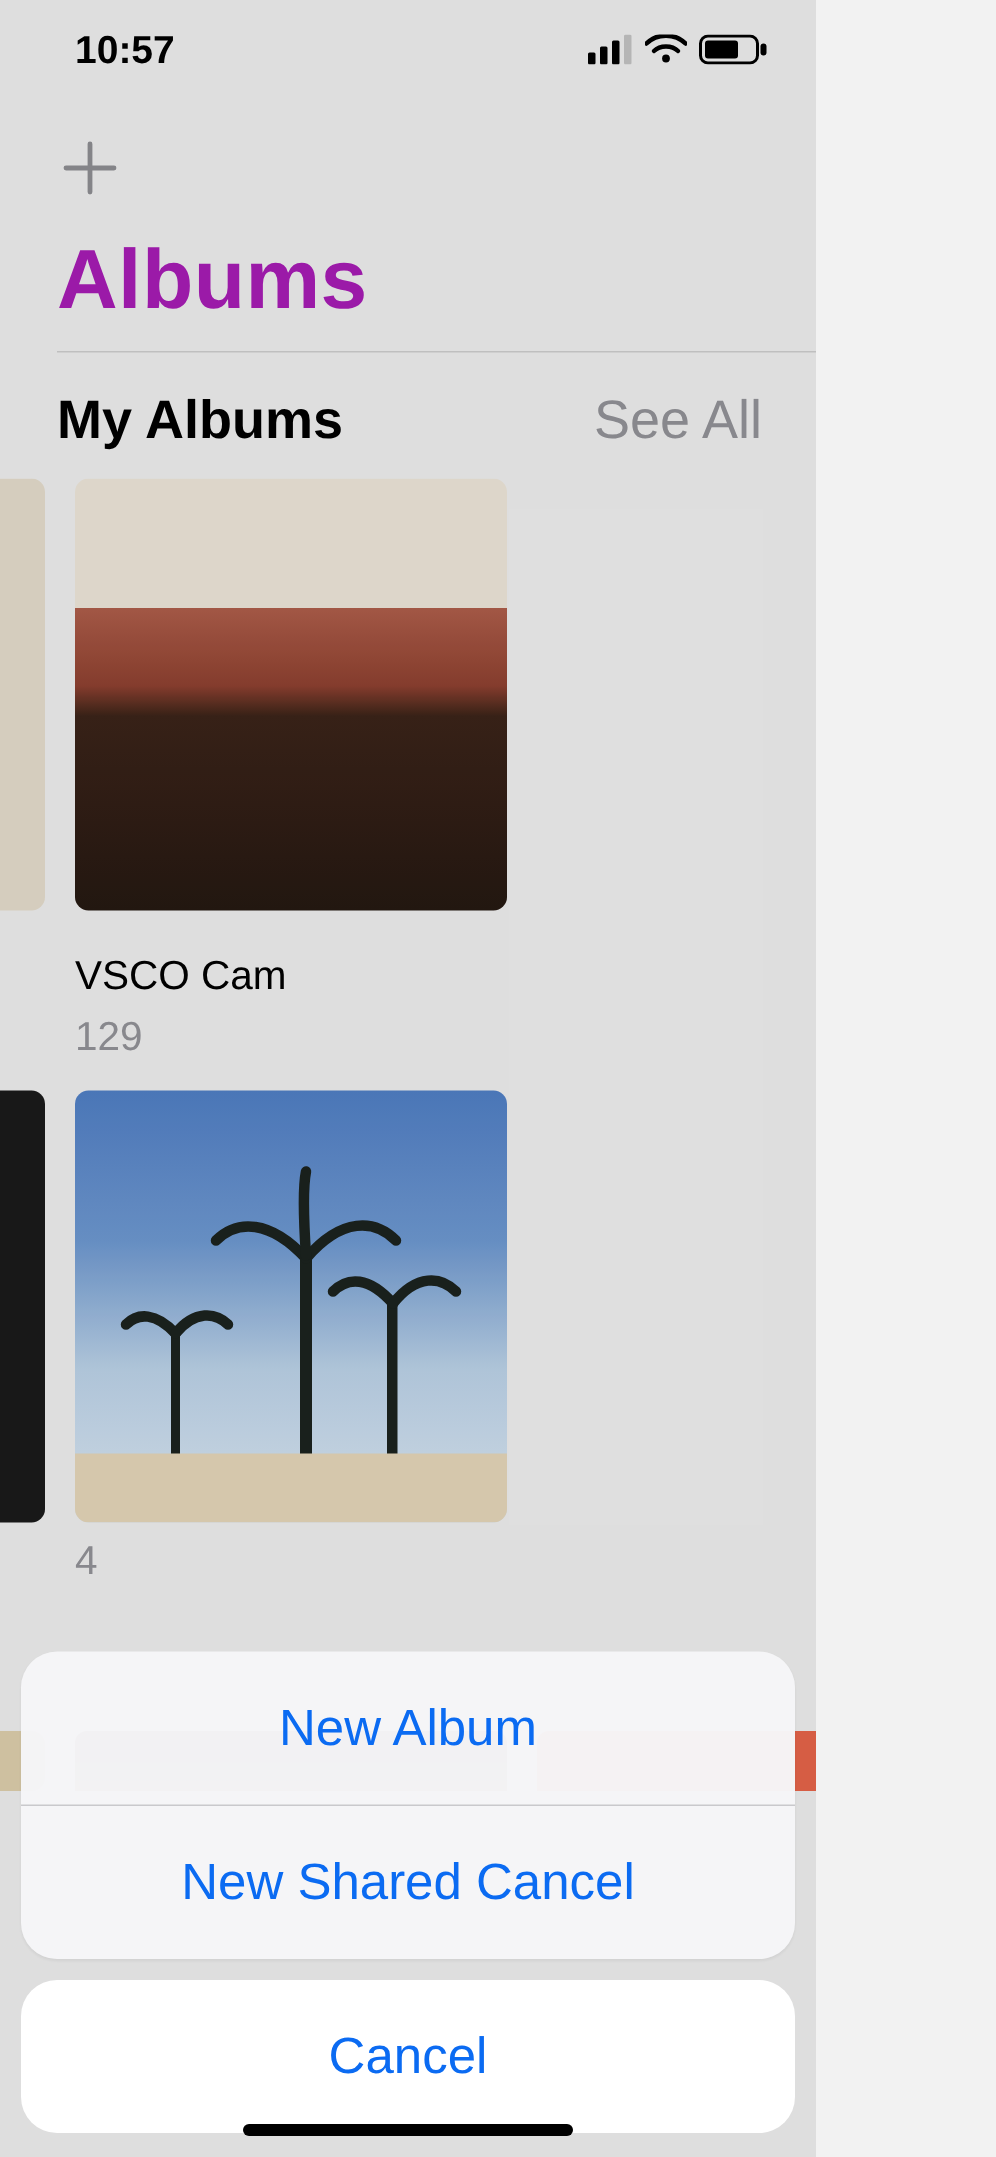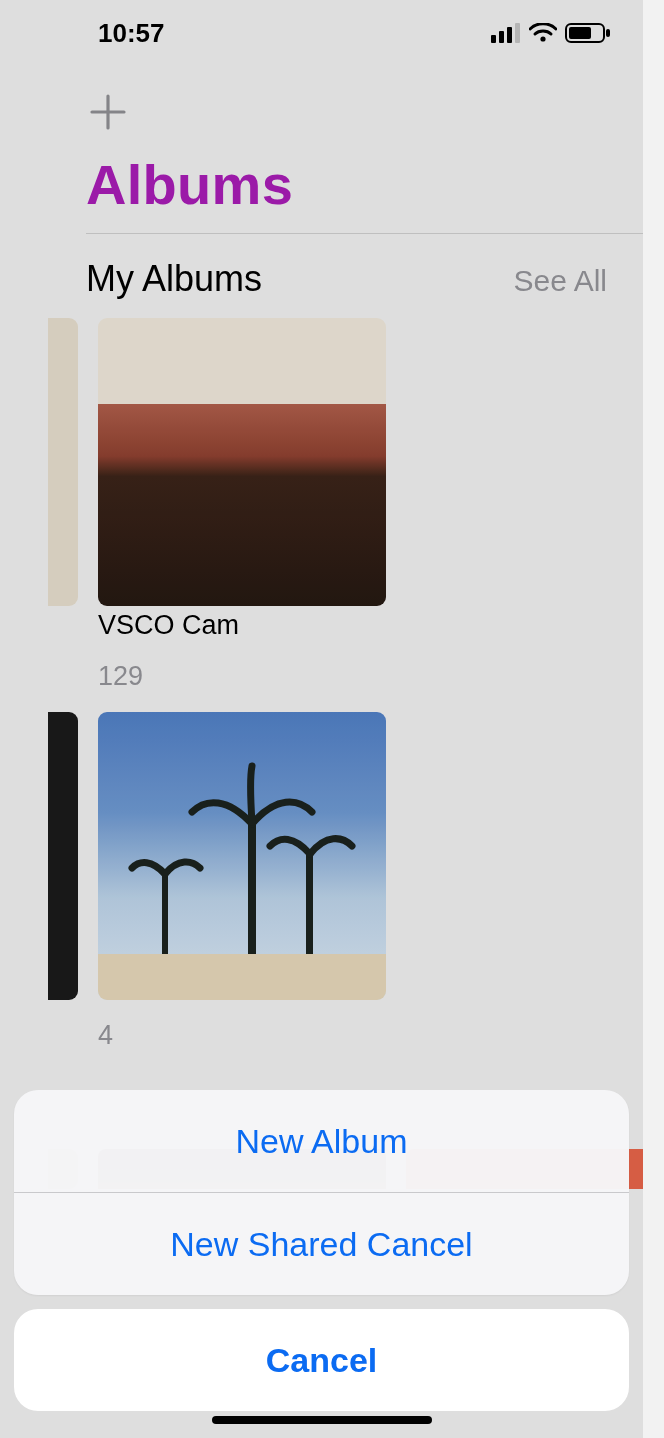--- a/index.html
+++ b/index.html
@@ -5,26 +5,25 @@
   * { box-sizing: border-box; margin: 0; padding: 0; }
   html, body {
     width: 664px;
     height: 1438px;
     font-family: -apple-system, "Helvetica Neue", Helvetica, Arial, sans-serif;
     background: #f2f2f2;
     overflow: hidden;
     position: relative;
   }
   .screen {
-    width: 643px;
+    width: 544px;
     height: 1438px;
     position: relative;
     background: #e8e8e8;
     overflow: hidden;
-    padding-left: 48px;
   }
   .dim-overlay {
     position: absolute;
     inset: 0;
     background: rgba(0,0,0,0.04);
     pointer-events: none;
     z-index: 5;
   }
   
   .status-bar {
@@ -72,25 +71,25 @@
 
   
   .section-header {
     display: flex;
     align-items: baseline;
     justify-content: space-between;
     padding: 24px 36px 18px 38px;
   }
   .section-title {
     font-size: 36px;
-    font-weight: 400;
+    font-weight: 700;
     color: #000;
   }
   .see-all {
-    font-size: 30px;
+    font-size: 36px;
     font-weight: 400;
     color: #8e8e93;
   }
 
   
   .albums-scroll {
     width: 664px;
     overflow: hidden;
   }
   .albums-row {
@@ -112,28 +111,28 @@
     overflow: hidden;
     position: relative;
     background: #999;
   }
   .album.sliver-left .album-thumb,
   .album.sliver-right .album-thumb { border-radius: 9px; }
   .album-title {
     font-size: 27px;
     font-weight: 400;
     color: #000;
-    margin-top: 4px;
+    margin-top: 28px;
     white-space: nowrap;
     overflow: hidden;
   }
   .album-count {
     font-size: 27px;
     color: #8e8e93;
-    margin-top: 20px;
+    margin-top: 10px;
     white-space: nowrap;
     overflow: hidden;
   }
   .album.sliver-left .album-title,
   .album.sliver-left .album-count { visibility: hidden; height: 0; margin: 0; }
 
   
   .th-vsco {
     background: linear-gradient(to bottom,
       #e6dfd3 0%, #e6dfd3 30%,
@@ -179,21 +178,21 @@
     display:flex; gap:20px; margin-left:-28px;
   }
   .peek-row .album-thumb { height: 40px; border-radius:8px 8px 0 0; }
   .peek-row .album.sliver-left .album-thumb{ background:#d7c8a7;}
   .peek-row .album .album-thumb.th-a{ background: linear-gradient(#6f4a32,#8a6845);}
   .peek-row .album .album-thumb.th-b{ background:#df6147;}
 
   
   .action-sheet {
     position: absolute;
-    left: 14px; right: 14px; bottom: 27px;
+    left: 14px; right: 14px; bottom: 16px;
     z-index: 10;
   }
   .sheet-group {
     background: rgba(245,245,247,0.98);
     border-radius: 24px;
     overflow: hidden;
     box-shadow: 0 1px 2px rgba(0,0,0,0.06);
   }
   .sheet-btn {
     height: 102px;
@@ -205,21 +204,21 @@
     background: transparent;
     width: 100%;
   }
   .sheet-sep { height:1px; background:#c9c9cc; }
   .sheet-cancel {
     margin-top: 14px;
     background:#fff;
     border-radius: 24px;
     overflow:hidden;
   }
-  .sheet-cancel .sheet-btn { font-weight:700; }
+  .sheet-cancel .sheet-btn { font-weight:400; }
 
   
   .home-indicator {
     position:absolute; bottom:14px; left:50%; transform:translateX(-50%);
     width: 220px; height:8px; border-radius:5px; background:#000;
     z-index: 20;
   }
 </style>
 </head>
 <body>

